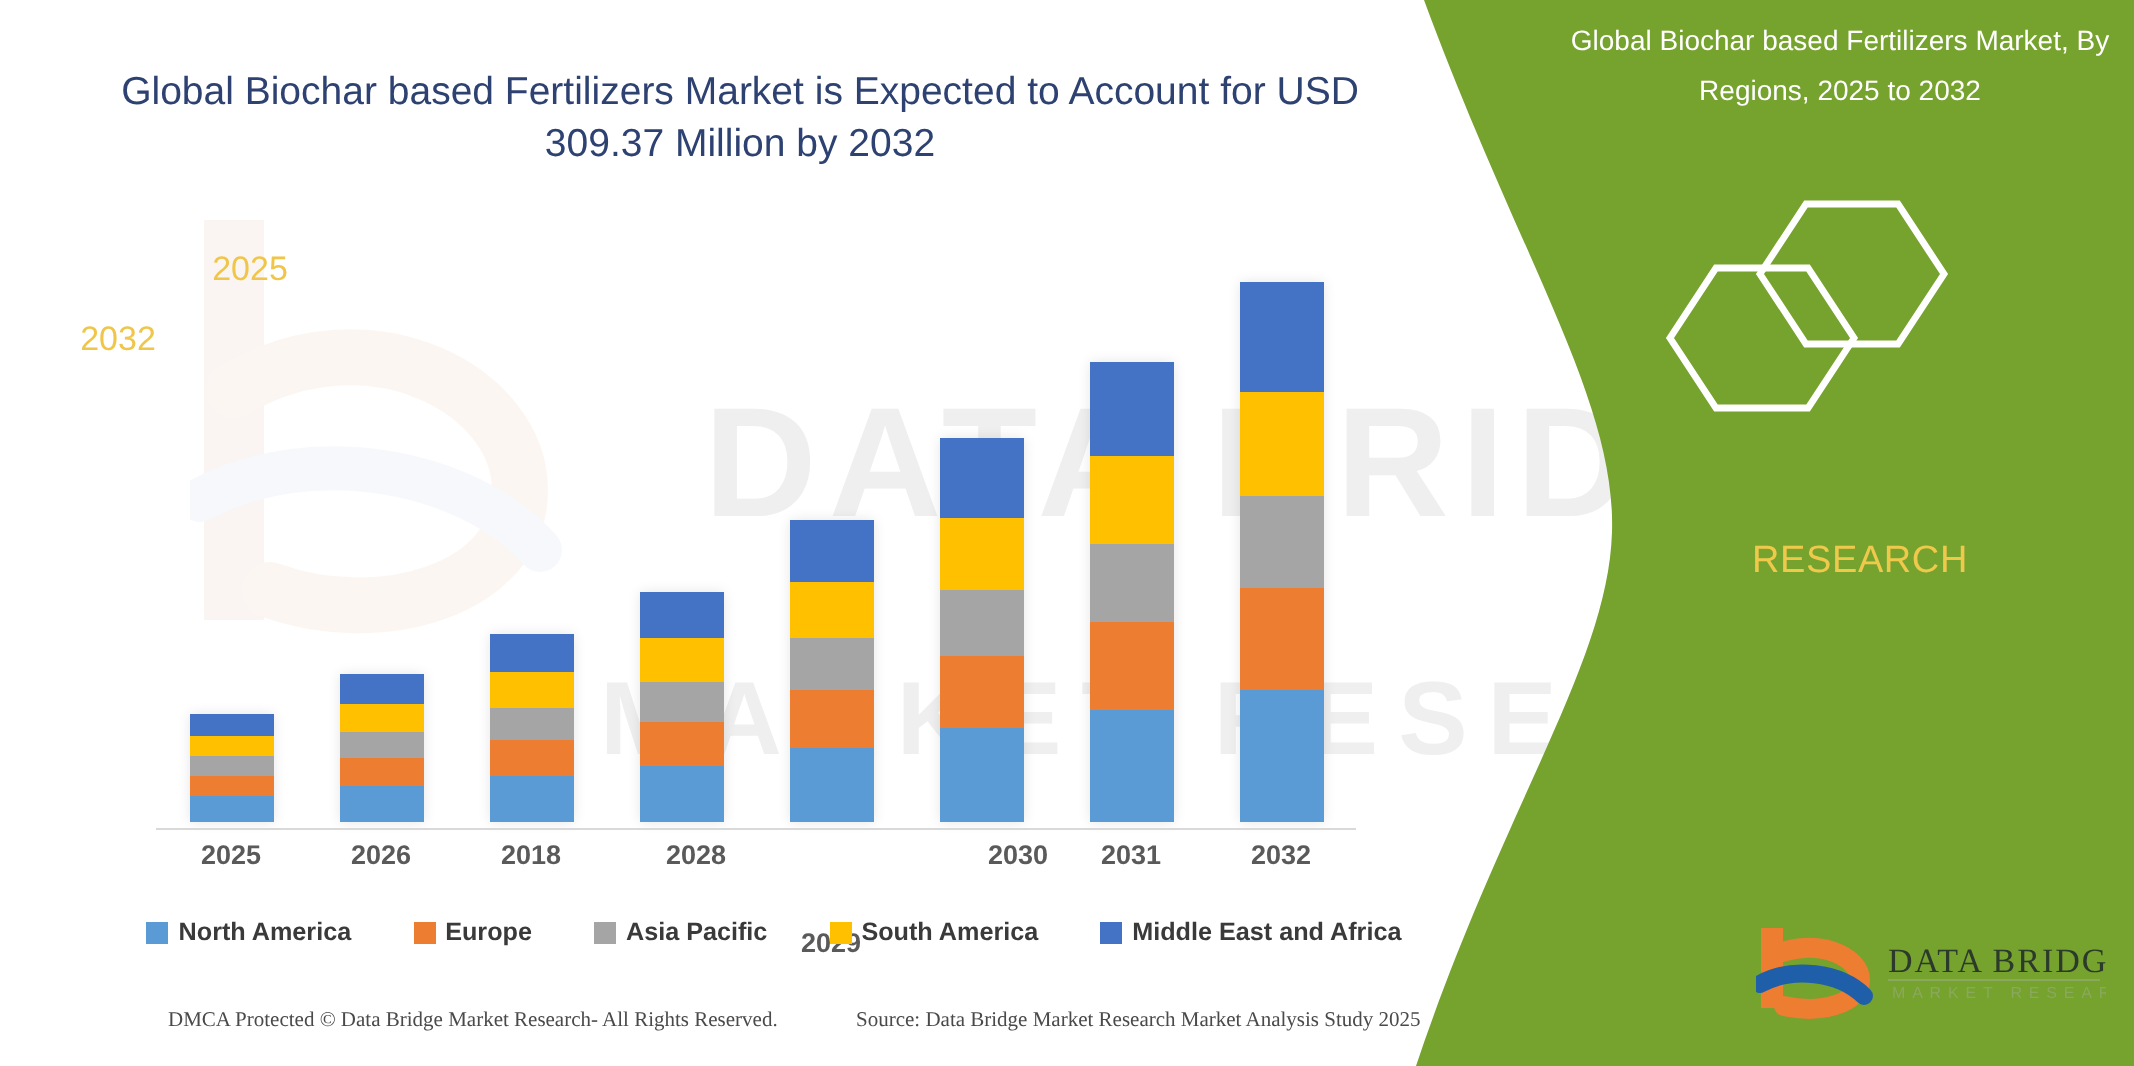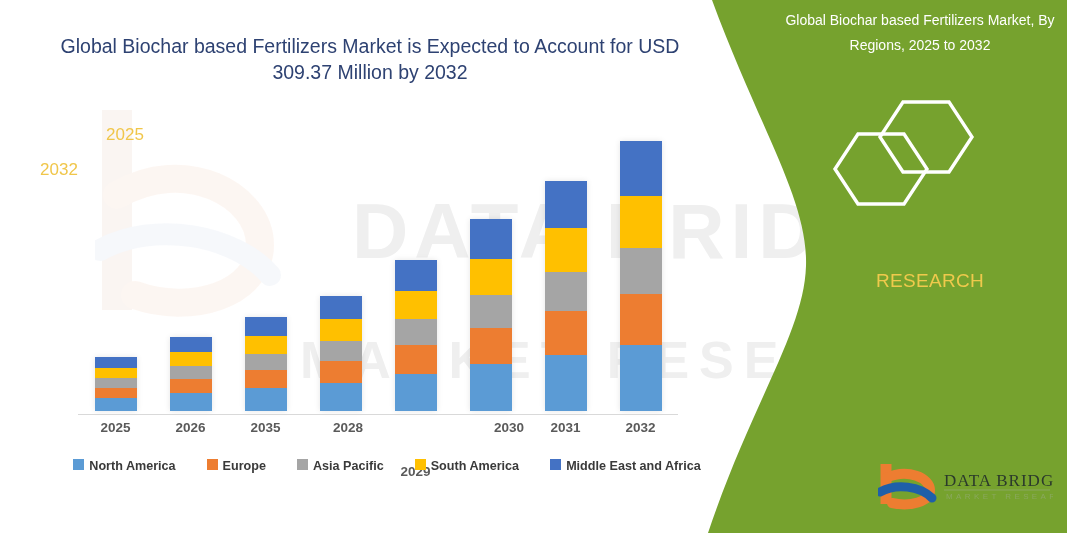--- a/index.html
+++ b/index.html
@@ -30,21 +30,21 @@
   .bar-shadow{position:absolute;bottom:1px;width:42px;
               box-shadow:0 0 6px rgba(0,0,0,.10);pointer-events:none;}
 
   #xaxis{position:absolute;left:78px;top:420px;width:600px;height:22px;}
   .xtick{position:absolute;width:60px;text-align:center;font-size:13.5px;
          font-weight:700;color:#5a5a5a;}
 
   
   #legend{position:absolute;left:78px;top:455px;width:600px;height:22px;
           display:flex;align-items:center;justify-content:center;gap:13px;}
-  .lg-item{display:flex;align-items:flex-start;gap:5px;margin-left:18px;}
+  .lg-item{display:flex;align-items:center;gap:5px;margin-left:18px;}
   .lg-sw{width:11px;height:11px;display:block;}
   .lg-label{font-size:12.6px;font-weight:700;color:#3a3a3a;white-space:nowrap;}
 
   
   #footer{position:absolute;left:0;top:505px;width:700px;height:20px;
           font-family:"Liberation Serif",serif;font-size:10.5px;color:#4a4a4a;}
   #footer-left{position:absolute;left:84px;top:0;white-space:nowrap;}
   #footer-right{position:absolute;left:428px;top:0;white-space:nowrap;}
 
   
@@ -145,21 +145,21 @@
             <span class="seg" title="Europe 2032: 53" style="height: 51.6323px; background: rgb(237, 125, 49);"></span>
             <span class="seg" title="North America 2032: 67.5" style="height: 65.7581px; background: rgb(91, 155, 213);"></span>
           </div>
         </div>
       <div id="baseline"></div>
     </div>
 
     <div id="xaxis">
         <div class="xtick" style="left: 7.5px;">2025</div>
         <div class="xtick" style="left: 82.5px;">2026</div>
-        <div class="xtick" style="left: 157.5px;">2035</div>
+        <div class="xtick" style="left: 157.5px;">2018</div>
         <div class="xtick" style="left: 240px;">2028</div>
         <div class="xtick" style="left: 307.5px; margin-top: 44px;">2029</div>
         <div class="xtick" style="left: 401px;">2030</div>
         <div class="xtick" style="left: 457.5px;">2031</div>
         <div class="xtick" style="left: 532.5px;">2032</div>
       </div>
 
     <div id="legend">
         <div class="lg-item">
           <span class="lg-sw" style="background: rgb(91, 155, 213);"></span>
@@ -176,20 +176,24 @@
         <div class="lg-item">
           <span class="lg-sw" style="background: rgb(255, 192, 0);"></span>
           <span class="lg-label">South America</span>
         </div>
         <div class="lg-item">
           <span class="lg-sw" style="background: rgb(68, 114, 196);"></span>
           <span class="lg-label">Middle East and Africa</span>
         </div>
       </div>
 
+    <div id="footer">
+      <span id="footer-left">DMCA Protected © Data Bridge Market Research-  All Rights Reserved.</span>
+      <span id="footer-right">Source: Data Bridge Market Research  Market Analysis Study 2025</span>
+    </div>
   </div>
 
   <div id="green-panel">
     <svg id="green-svg" viewBox="0 0 427 533" preserveAspectRatio="none">
       <path d="M72 0 C 120 130, 168 200, 166 266 C 164 332, 112 402, 68 533 L 427 533 L 427 0 Z" fill="#76A22E"></path>
     </svg>
   </div>
 
   <div class="gp-content" id="gp-title">Global Biochar based Fertilizers Market, By Regions, 2025 to 2032</div>
 

